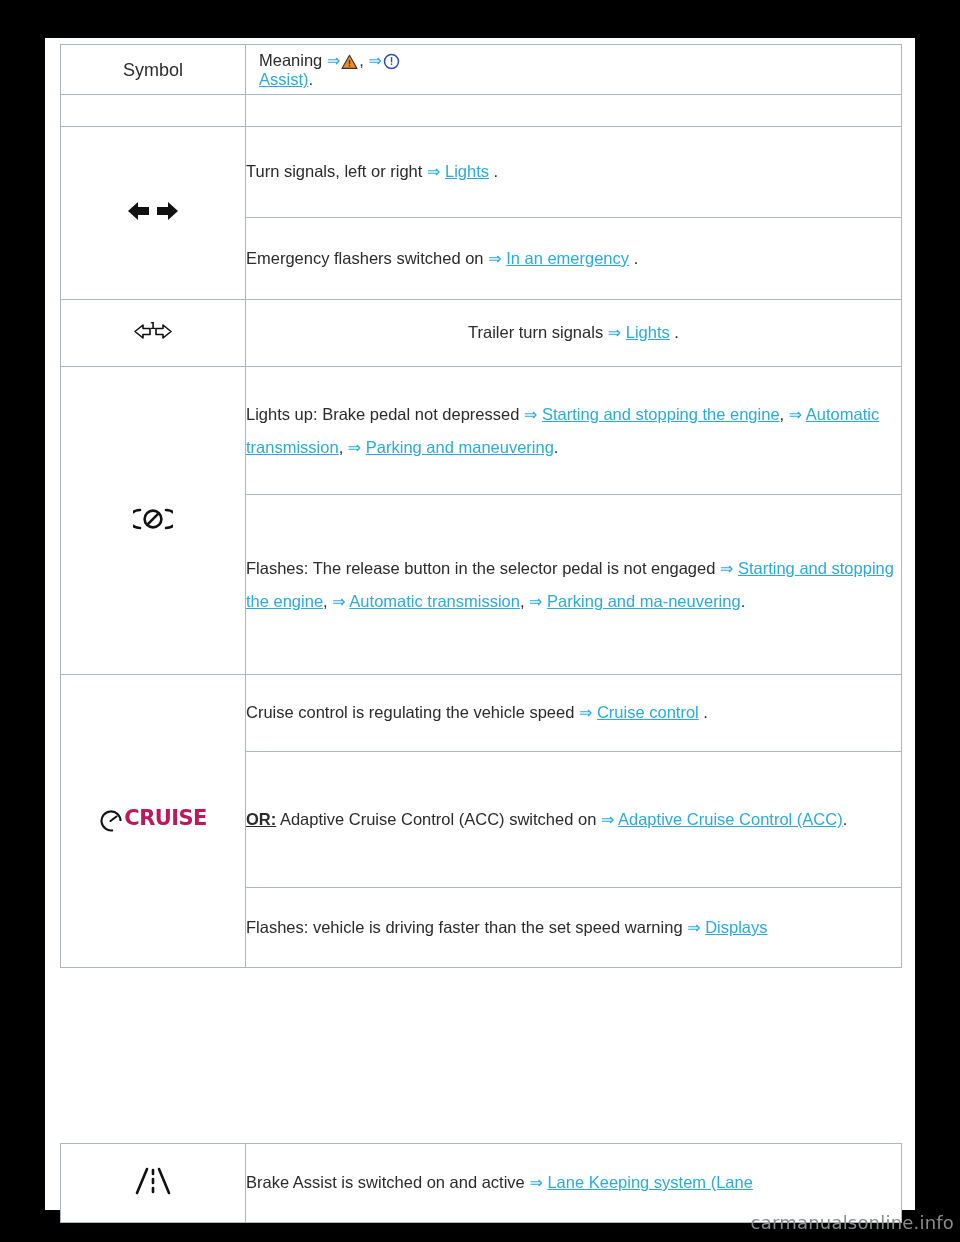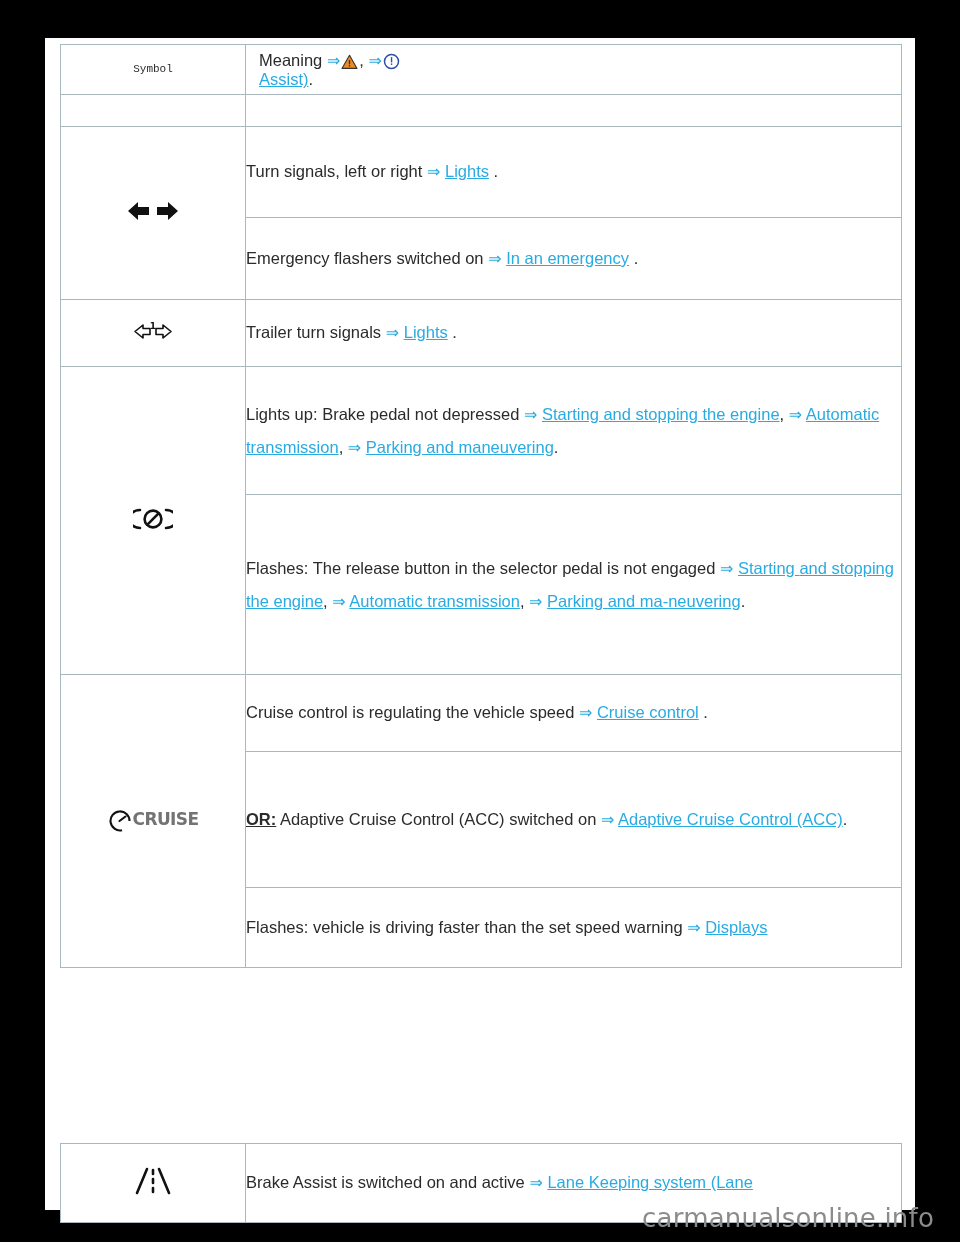--- a/index.html
+++ b/index.html
@@ -44,25 +44,24 @@
 
   .cell-symbol {
     text-align: center;
     vertical-align: middle;
   }
   .cell-meaning {
     padding: 0 13px;
   }
 
   .head-symbol-txt {
-    font-size: 11px;
+    font-size: 18px;
     color: #2b2b2b;
     text-align: center;
     line-height: 1.35;
-    font-family: Liberation Mono, monospace;
   }
   .head-meaning {
     font-size: 16.5px;
     color: #2b2b2b;
     line-height: 1.15;
     padding: 6px 13px 5px 13px;
   }
 
   .meaning-body {
     font-size: 16.5px;
@@ -89,34 +88,34 @@
   .ico-inline {
     display: inline-block;
     vertical-align: -4px;
     line-height: 0;
     margin: 0 1px;
   }
 
   
   .watermark {
     position: absolute;
-    right: 26px;
+    right: 6px;
     bottom: 9px;
-    font-size: 26px;
+    font-size: 18px;
     color: #8b8b8b;
     letter-spacing: 0.2px;
     font-family: "DejaVu Sans", sans-serif;
   }
 
   .cruise-word {
     font-family: "DejaVu Sans", sans-serif;
     font-weight: bold;
-    font-size: 17px;
+    font-size: 21px;
     letter-spacing: -0.6px;
-    color: #737373;
+    color: #be185d;
     vertical-align: 4px;
     margin-left: 1px;
   }
 </style>
 </head>
 <body>
 
 <div class="page-sheet">
 
   <table class="symbol-table">
@@ -185,21 +184,21 @@
       <tr>
         <td class="cell-symbol" style="height:66px;">
           <span class="ico-wrap">
             <svg width="48" height="22" viewBox="0 0 48 22">
               <path d="M14 5 L14 8.5 L21 8.5 L21 14.5 L14 14.5 L14 18 L6 11.5 Z" fill="none" stroke="#111111" stroke-width="1.6" stroke-linejoin="round"></path>
               <path d="M34 5 L34 8.5 L27 8.5 L27 14.5 L34 14.5 L34 18 L42 11.5 Z" fill="none" stroke="#111111" stroke-width="1.6" stroke-linejoin="round"></path>
               <text x="24" y="9" font-family="DejaVu Sans, sans-serif" font-size="9" font-weight="bold" fill="#111111" text-anchor="middle">1</text>
             </svg>
           </span>
         </td>
-        <td class="cell-meaning" style="height:66px;">
+        <td class="cell-meaning" style="height:66px;text-align:center;">
           <div class="meaning-body tight">
             <span>Trailer turn signals</span>
             <span class="arrow-ref">⇒</span>
             <a class="lnk" href="#">Lights</a>
             <span>.</span>
           </div>
         </td>
       </tr>
 
       <tr>

